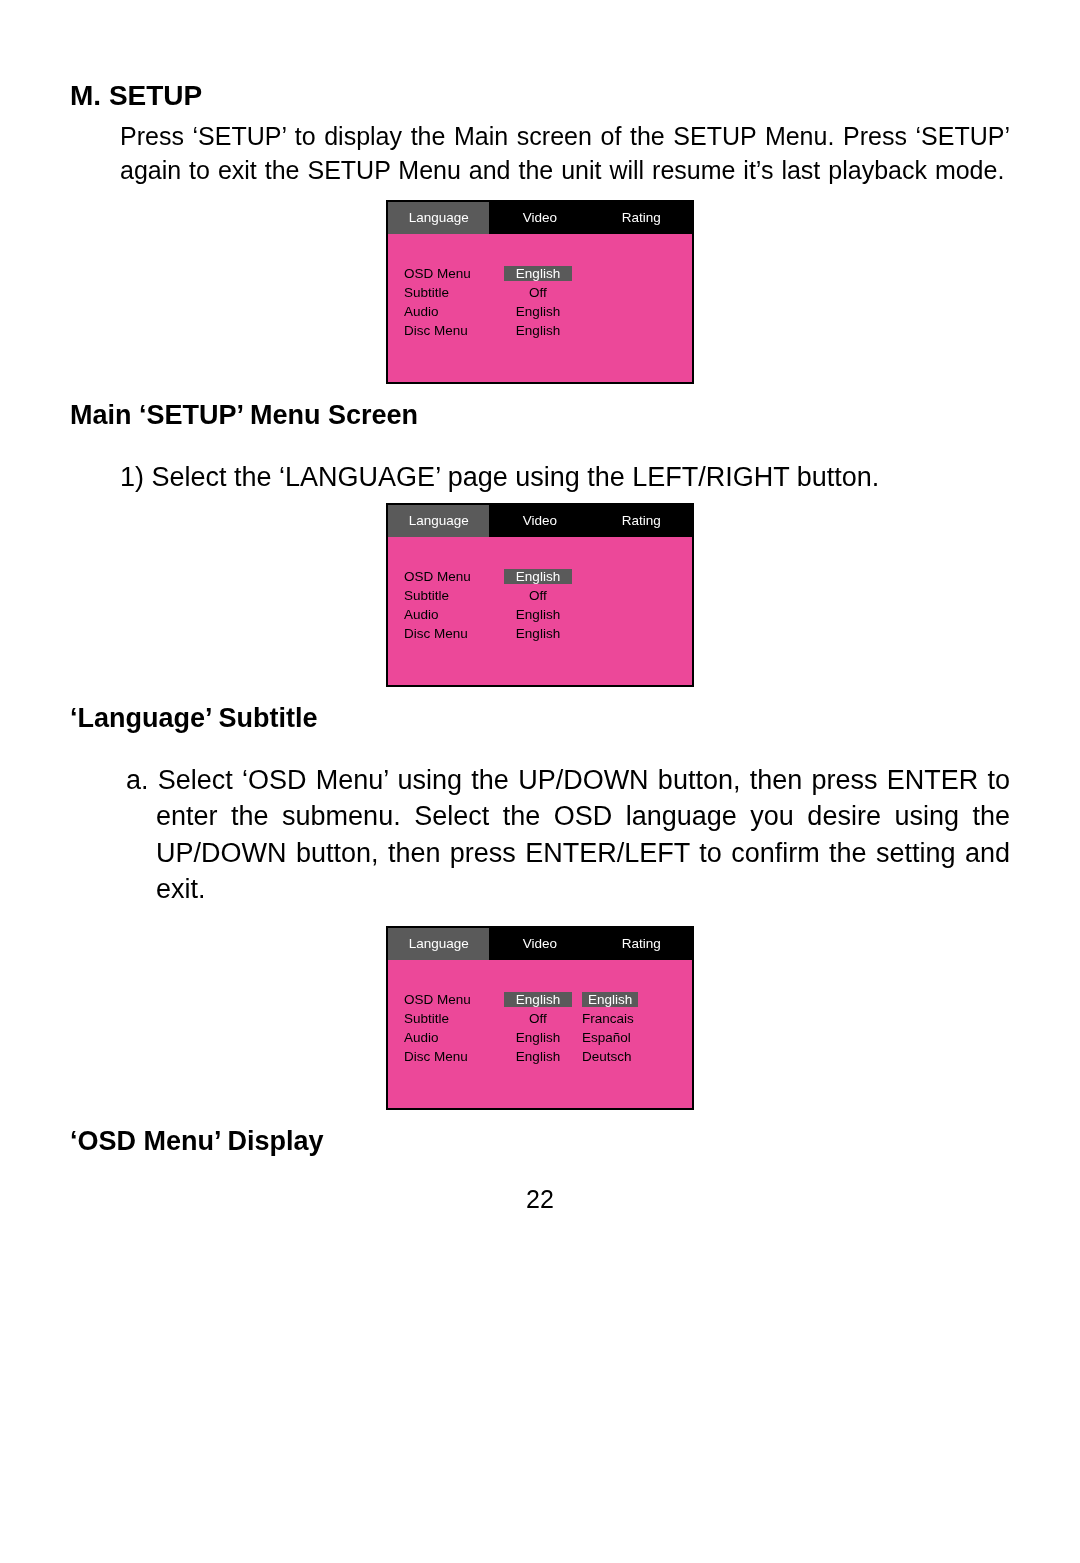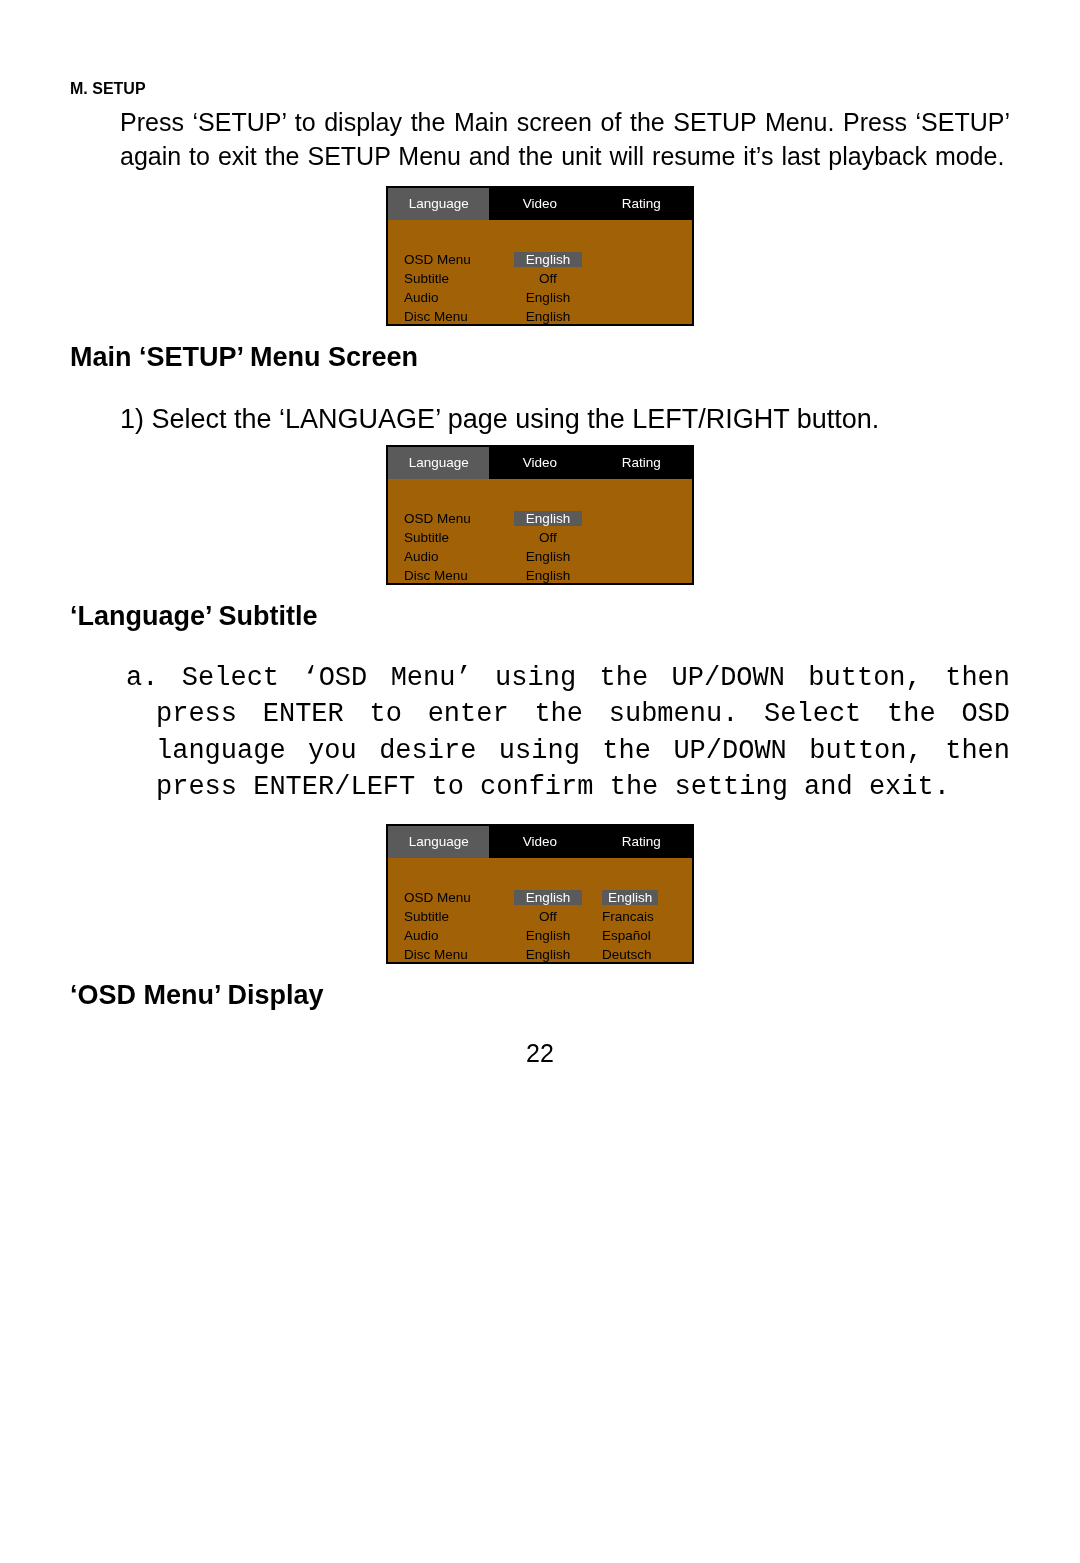--- a/index.html
+++ b/index.html
@@ -10,21 +10,21 @@
     color: #000;
     width: 1080px;
     height: 1563px;
     box-sizing: border-box;
   }
   .page {
     padding: 80px 70px 40px 70px;
   }
   .section-heading {
     font-weight: bold;
-    font-size: 16px;
+    font-size: 28px;
     margin-bottom: 8px;
   }
   .body-text {
     font-size: 25px;
     line-height: 1.35;
     text-align: justify;
     margin-left: 50px;
     margin-bottom: 12px;
     word-spacing: 1px;
   }
@@ -34,41 +34,41 @@
     margin-left: 50px;
     margin-bottom: 8px;
   }
   .substep-text {
     font-size: 27px;
     line-height: 1.35;
     text-align: justify;
     margin-left: 86px;
     text-indent: -30px;
     margin-bottom: 18px;
-    font-family: Liberation Mono, monospace;
   }
   .subheading {
     font-weight: bold;
     font-size: 27px;
     text-align: left;
     margin: 16px 0 28px 0;
   }
   .footer-page {
     text-align: center;
     font-size: 25px;
     margin-top: 6px;
   }
 
   
   .menu-shot {
     width: 308px;
     margin: 6px auto 12px auto;
     border: 2.5px solid #000;
-    background: #a16207;
+    background: #ec4899;
     box-sizing: border-box;
+    padding-bottom: 44px;
   }
   .tab-row {
     display: flex;
     width: 100%;
     height: 32px;
     background: #000;
     color: #fff;
     font-size: 13.5px;
   }
   .tab {
@@ -79,21 +79,21 @@
     border-right: 0px solid #000;
   }
   .tab.selected {
     background: #5a5a5a;
   }
   .tab:last-child { border-right: none; }
 
   .menu-body {
     display: flex;
     padding: 32px 10px 0 16px;
-    column-gap: 14px;
+    column-gap: 4px;
   }
   .menu-col {
     display: flex;
     flex-direction: column;
     row-gap: 4px;
     font-size: 13.5px;
   }
   .col-labels { width: 94px; }
   .col-values { width: 72px; align-items: center; }
   .col-options { width: 80px; align-items: flex-start; padding-left:4px;}

